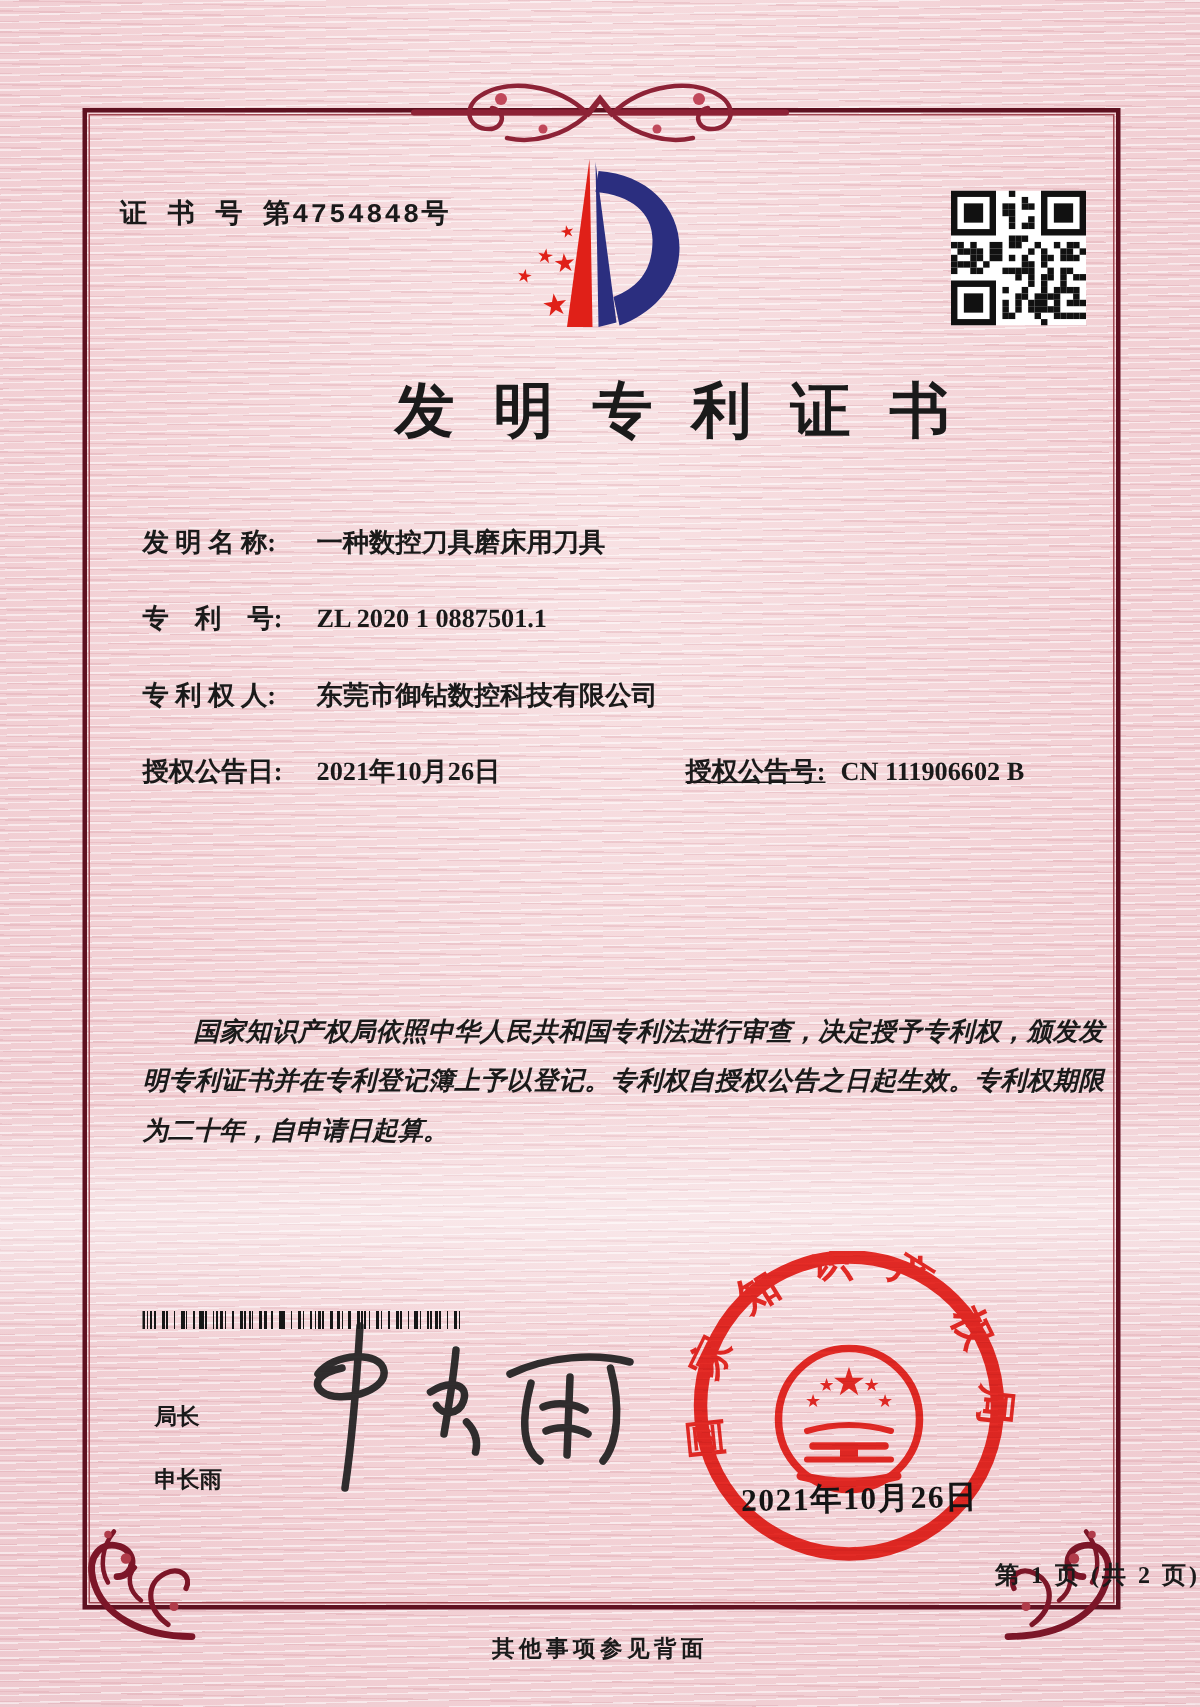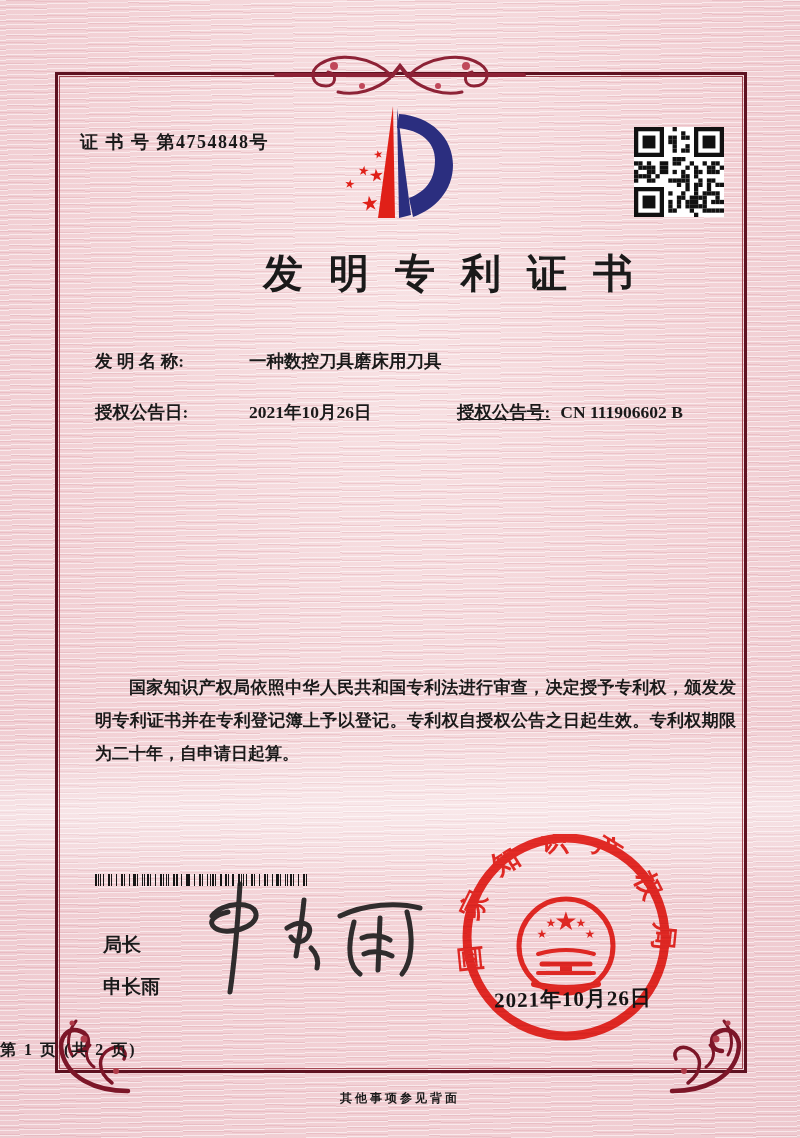--- a/index.html
+++ b/index.html
@@ -14,52 +14,52 @@
       repeating-linear-gradient(179deg, rgba(255,255,255,0.55) 0 1px, rgba(255,255,255,0) 1px 5px),
       repeating-linear-gradient(181.5deg, rgba(213,150,160,0.28) 0 1px, rgba(213,150,160,0) 1px 7px),
       radial-gradient(ellipse at 50% 28%, #f8e2e4 0%, #f3d2d6 55%, #eec9cf 100%);
     transform:rotate(-0.4deg);
   }
   .layer{position:absolute;inset:0;}
   
   .frame{position:absolute;left:55px;top:72px;right:53px;bottom:65px;border:3px solid #5e1120;}
   .frame::after{content:"";position:absolute;inset:1px;border:1px solid #a34853;}
   
-  .cert-no{position:absolute;left:80px;top:130px;font-size:18px;font-weight:700;letter-spacing:1.5px;}
+  .cert-no{position:absolute;left:80px;top:130px;font-size:18px;font-weight:700;letter-spacing:1.5px;font-family:Liberation Mono, monospace;}
   .logo{position:absolute;left:333px;top:98px;width:132px;height:136px;}
   .qr{position:absolute;left:634px;top:127px;width:90px;height:90px;}
   .title{position:absolute;left:0;top:246px;width:100%;text-align:center;
          font-size:40px;font-weight:700;letter-spacing:26px;text-indent:26px;margin-left:48px;}
   
   .fields{position:absolute;left:95px;top:348px;right:58px;font-size:17.5px;font-weight:700;}
   .frow{display:flex;line-height:26px;margin-bottom:25px;}
   .flabel{flex:0 0 116px;white-space:nowrap;}
-  .fvalue{flex:1;margin-left:38px;}
+  .fvalue{flex:1;}
   .frow.address{margin-bottom:11px;}
   .frow.address .fvalue{max-width:476px;}
   .pair-left{display:flex;flex:0 0 362px;}
   
   .paras{position:absolute;left:95px;top:671px;right:64px;font-size:17px;line-height:33px;
          font-weight:600;text-align:justify;}
-  .paras p{margin:0;text-indent:2em;}
+  .paras p{margin:0;text-indent:2em;font-style:italic;}
   
   .barcode{position:absolute;left:95px;top:874px;width:212px;height:12px;
     background:
       repeating-linear-gradient(90deg,#161616 0 2px,transparent 2px 3px,#161616 3px 4px,transparent 4px 8px,#161616 8px 9px,transparent 9px 13px),
       repeating-linear-gradient(90deg,transparent 0 5px,#161616 5px 6px,transparent 6px 11px);}
   
-  .signer{position:absolute;left:103px;top:924px;font-size:19px;font-weight:700;line-height:42px;}
+  .signer{position:absolute;left:103px;top:924px;font-size:15px;font-weight:700;line-height:42px;}
   .signature{position:absolute;left:190px;top:876px;width:250px;height:128px;}
   
   .seal{position:absolute;left:450px;top:834px;width:232px;height:214px;mix-blend-mode:multiply;opacity:.95;}
   .seal-date{position:absolute;left:494px;top:985px;font-size:21px;font-weight:700;letter-spacing:1px;
              color:#141414;transform:rotate(-1deg);}
   
-  .page-info{position:absolute;left:0;top:1040px;width:100%;text-align:left;font-size:16px;font-weight:600;letter-spacing:2px;}
-  .back-note{position:absolute;left:0;top:1090px;width:100%;text-align:center;font-size:12px;font-weight:700;letter-spacing:3px;}
+  .page-info{position:absolute;left:0;top:1040px;width:100%;text-align:right;font-size:16px;font-weight:600;letter-spacing:2px;}
+  .back-note{position:absolute;left:0;top:1090px;width:100%;text-align:center;font-size:15px;font-weight:700;letter-spacing:3px;}
   
   .top-orn{position:absolute;left:272px;top:42px;width:256px;height:64px;}
   .corner{position:absolute;width:100px;height:116px;top:979px;}
   .corner.left{left:50px;}
   .corner.right{left:650px;transform:scaleX(-1);}
   svg{display:block;}
 </style>
 </head>
 <body>
 
@@ -264,20 +264,28 @@
   </svg>
 
   <div class="title">发明专利证书</div>
 
   <div class="fields">
     <div class="frow">
       <span class="flabel">发 明 名 称:</span>
       <span class="fvalue">一种数控刀具磨床用刀具</span>
     </div>
     <div class="frow">
+      <span class="flabel">专　利　号:</span>
+      <span class="fvalue">ZL 2020 1 0887501.1</span>
+    </div>
+    <div class="frow">
+      <span class="flabel">专 利 权 人:</span>
+      <span class="fvalue">东莞市御钻数控科技有限公司</span>
+    </div>
+    <div class="frow">
       <span class="pair-left">
         <span class="flabel">授权公告日:</span>
         <span class="fvalue">2021年10月26日</span>
       </span>
       <span class="flabel" style="flex:0 0 auto;padding-right:10px;text-decoration:underline;">授权公告号:</span>
       <span>CN 111906602 B</span>
     </div>
   </div>
 
   <div class="paras">

